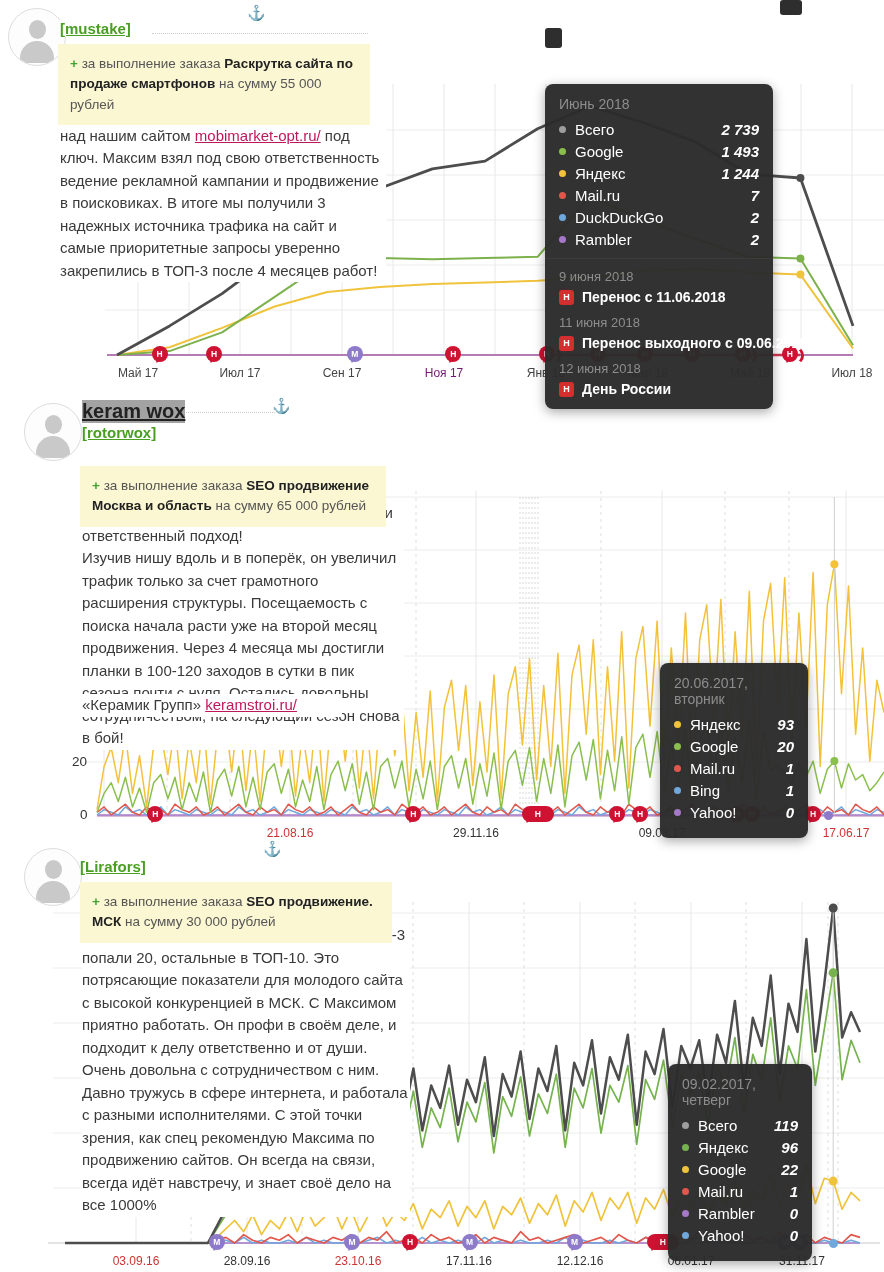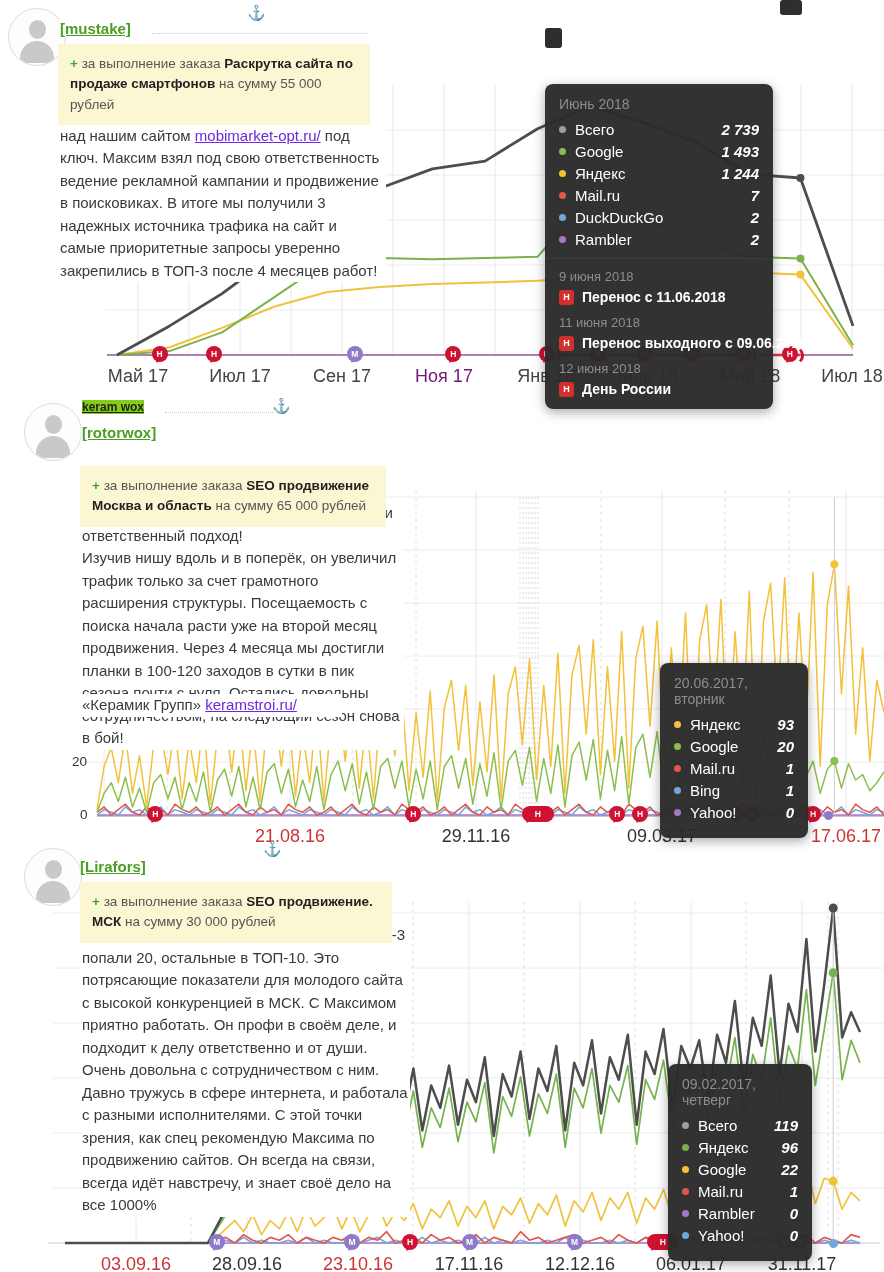--- a/index.html
+++ b/index.html
@@ -6,37 +6,37 @@
   .page{position:relative;width:884px;height:1272px;background:#fff;overflow:hidden;
         font-family:"Liberation Sans",sans-serif;color:#3a3a3a;}
   
   .avatar{position:absolute;width:56px;height:56px;border-radius:50%;background:#fdfdfd;
           border:1px solid #ddd;overflow:hidden;z-index:2;}
   .avatar .head{width:17px;height:19px;border-radius:50%;background:#c9c9c9;margin:11px auto 0;}
   .avatar .torso{width:34px;height:22px;border-radius:17px 17px 0 0;background:#c9c9c9;margin:2px auto 0;}
   
   .uname{position:absolute;z-index:3;color:#4a9e22;font-weight:bold;font-size:15px;
          text-decoration:underline;cursor:pointer;background:#fff;}
-  .dname{position:absolute;z-index:3;color:#222;font-weight:bold;font-size:12px;
-         text-decoration:underline;cursor:pointer;background:#84cc16;}
+  .dname{position:absolute;z-index:3;color:#222;font-weight:bold;font-size:20px;
+         text-decoration:underline;cursor:pointer;background:#a3a3a3;}
   .anchor{position:absolute;z-index:3;color:#777;font-size:15px;cursor:pointer;}
   .dotline{position:absolute;z-index:2;border-top:1px dotted #ccc;}
   
   .badge{position:absolute;z-index:3;background:#fbf7d3;padding:10px 12px;font-size:13.5px;
          line-height:1.5;color:#555;}
   .badge .plus{color:#3fa535;font-weight:bold;}
   .badge b{color:#222;}
   
   .rtext{position:absolute;z-index:2;background:#fff;font-size:15px;line-height:1.5;
          color:#3a3a3a;white-space:pre-line;}
-  .tlink{color:#6d28d9;text-decoration:underline;cursor:pointer;}
+  .tlink{color:#be185d;text-decoration:underline;cursor:pointer;}
   
   .chart{position:absolute;z-index:1;}
   .chart svg{position:absolute;left:0;top:0;}
-  .xt{position:absolute;font-size:18px;transform:translateX(-50%);white-space:nowrap;z-index:2;}
+  .xt{position:absolute;font-size:12px;transform:translateX(-50%);white-space:nowrap;z-index:2;}
   .yt{position:absolute;font-size:13.5px;color:#333;z-index:2;}
   
   .mk{position:absolute;z-index:4;width:16px;height:16px;border-radius:50%;color:#fff;
       font-size:8.5px;font-weight:bold;display:flex;align-items:center;justify-content:center;
       cursor:pointer;}
   .mk::after{content:'';position:absolute;left:1px;bottom:-5px;border:4px solid transparent;
       border-top-width:6px;transform:rotate(22deg);}
   .mk.h,.mk.h2,.mk.hw{background:#cf1232;}
   .mk.h::after,.mk.h2::after,.mk.hw::after{border-top-color:#cf1232;}
   .mk.m{background:#8d7bc9;}

